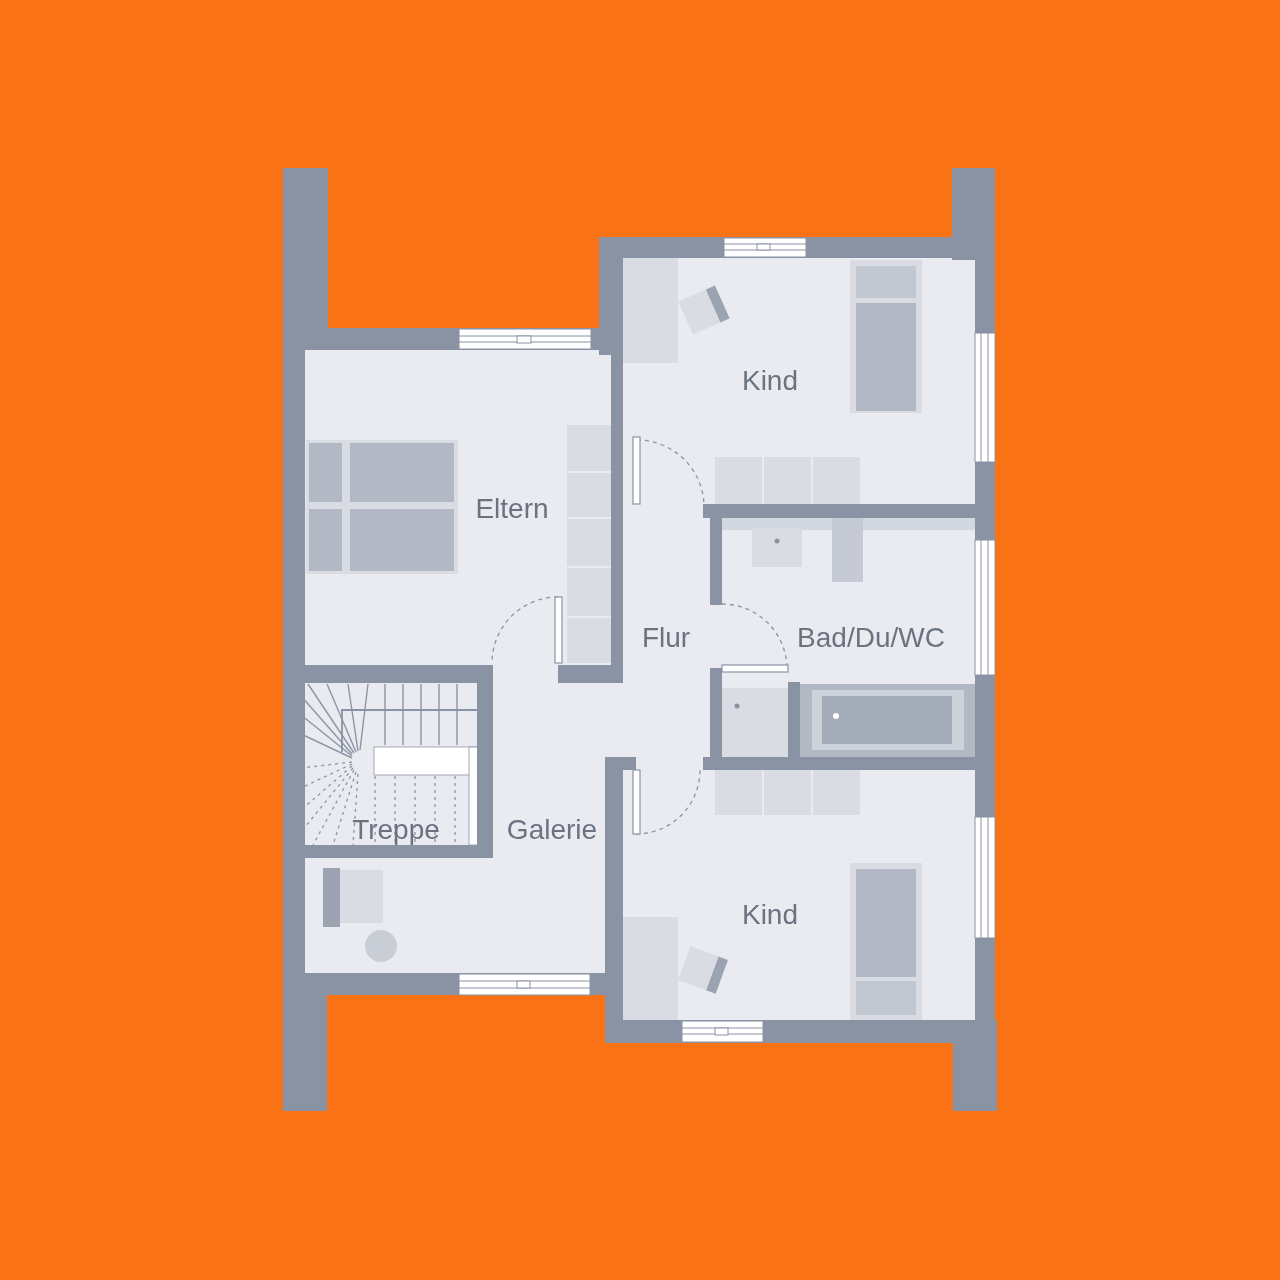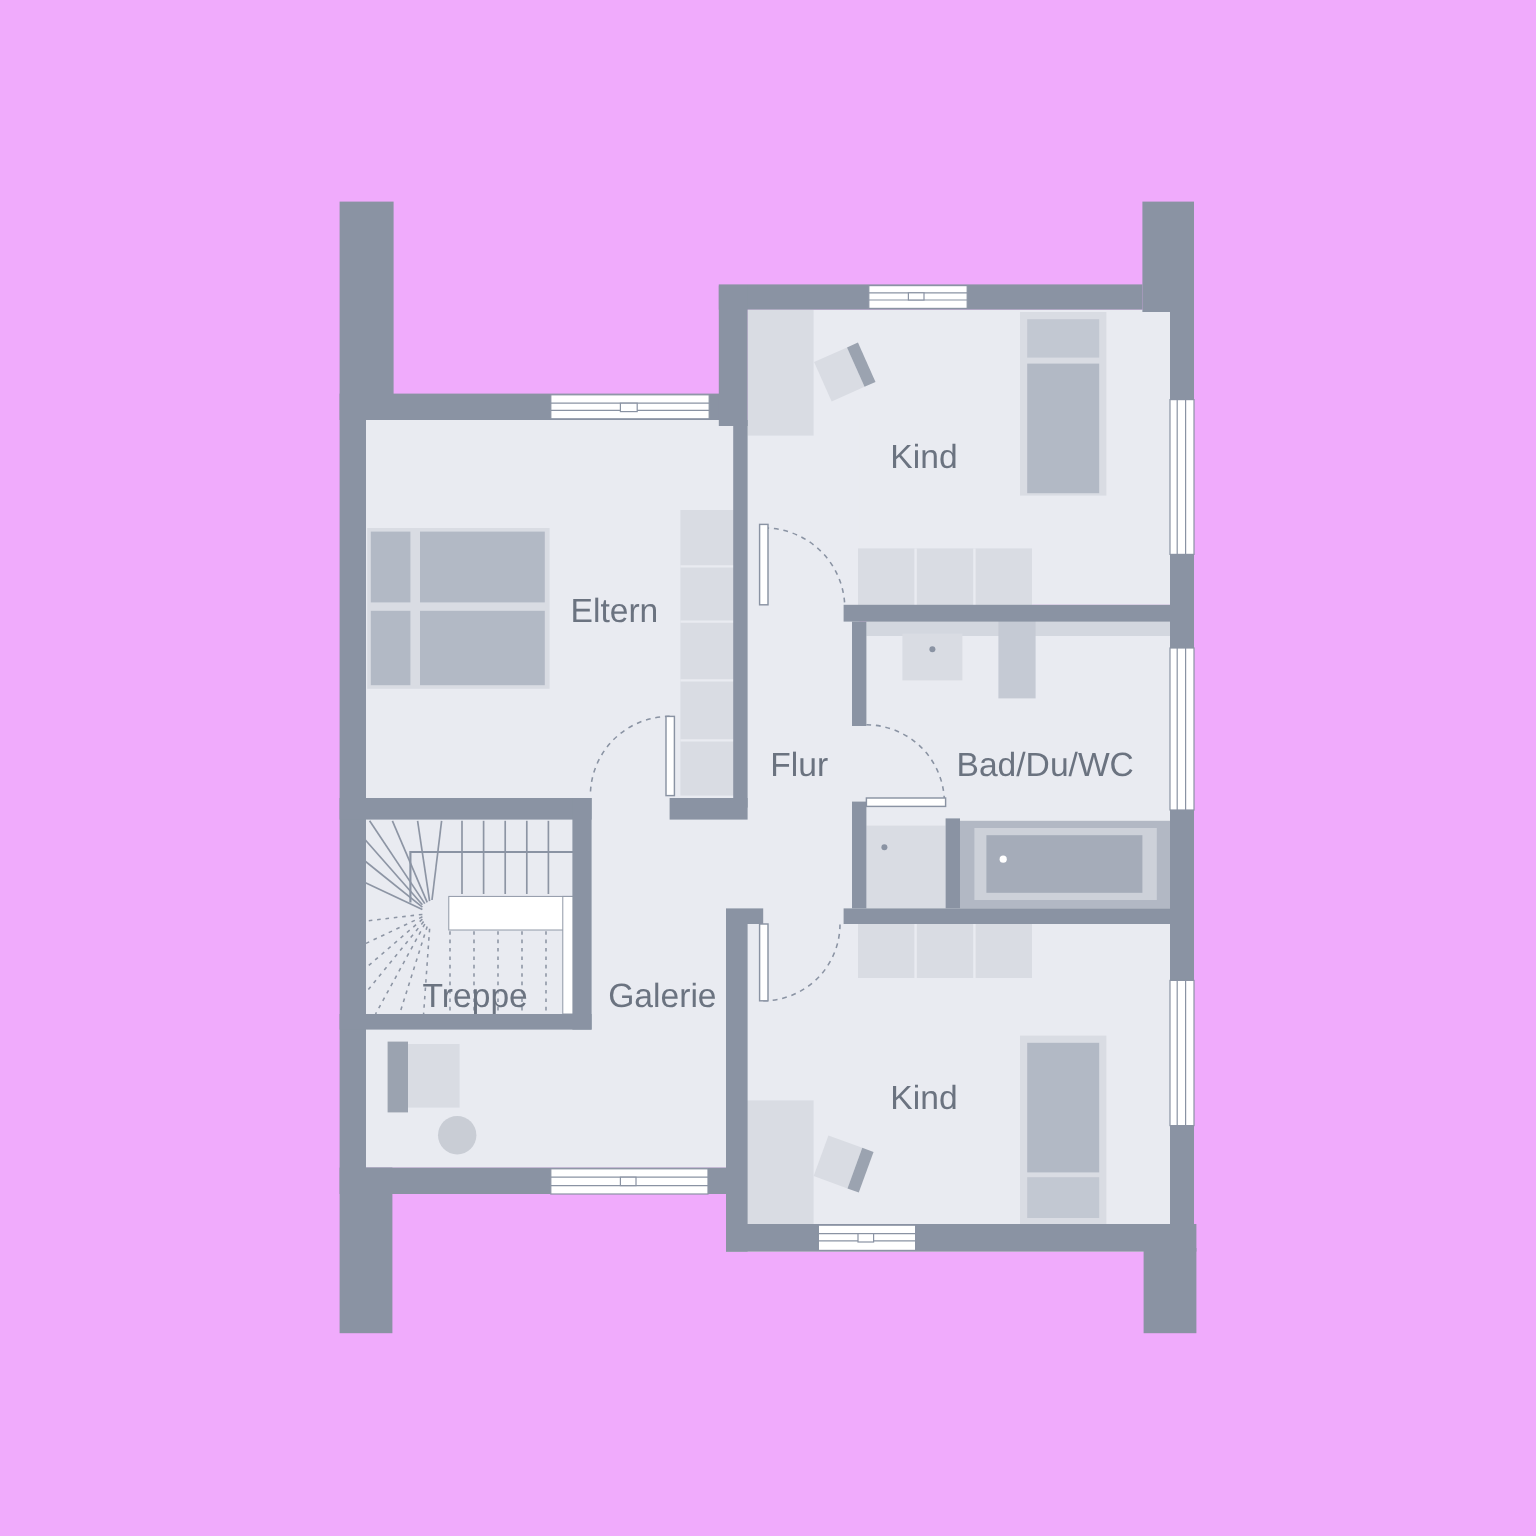--- a/index.html
+++ b/index.html
@@ -1,16 +1,16 @@
 <!DOCTYPE html>
 <html style="--wall: #8a93a3; --floor: #e9ebf1; --outline: #8d95a4; --furn-light: #d9dce3; --furn-mid: #b2b9c5; --furn-midlight: #c2c8d2; --furn-dark: #9ba3b0; --counter: #d3d7df; --wc: #c5cad4; --tub-outer: #b2b8c4; --tub-ledge: #cdd1d9; --tub-basin: #a5acb9; --plant: #c9cdd5; --text: #6b7380;"><head>
 <meta charset="utf-8">
 <style>
   html,body{margin:0;padding:0;background:#ffffff;}
-  #stage{position:relative;width:1280px;height:1280px;background:#f0abfc;overflow:hidden;
+  #stage{position:relative;width:1280px;height:1280px;background:#f97316;overflow:hidden;
          font-family:"Liberation Sans", sans-serif;}
   svg{position:absolute;left:0;top:0;}
   .wall{fill:var(--wall);}
   .floor{fill:var(--floor);}
   .furn-light{fill:var(--furn-light);}
   .furn-mid{fill:var(--furn-mid);}
   .furn-midlight{fill:var(--furn-midlight);}
   .furn-dark{fill:var(--furn-dark);}
   .counter{fill:var(--counter);}
   .wc{fill:var(--wc);}

